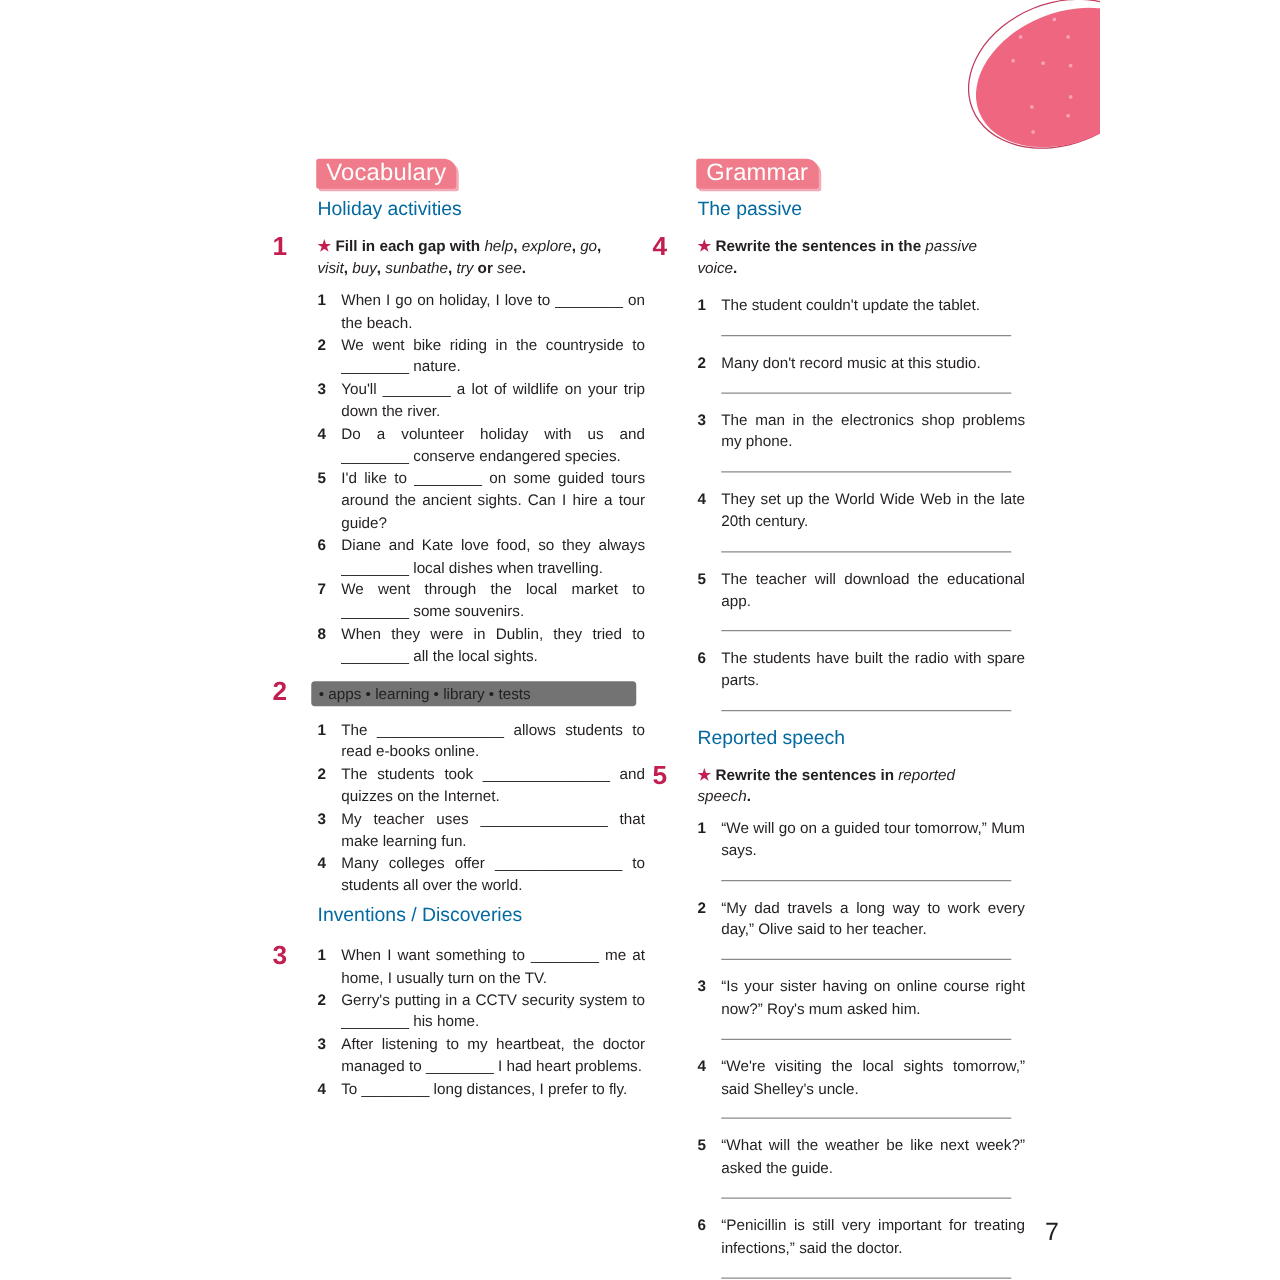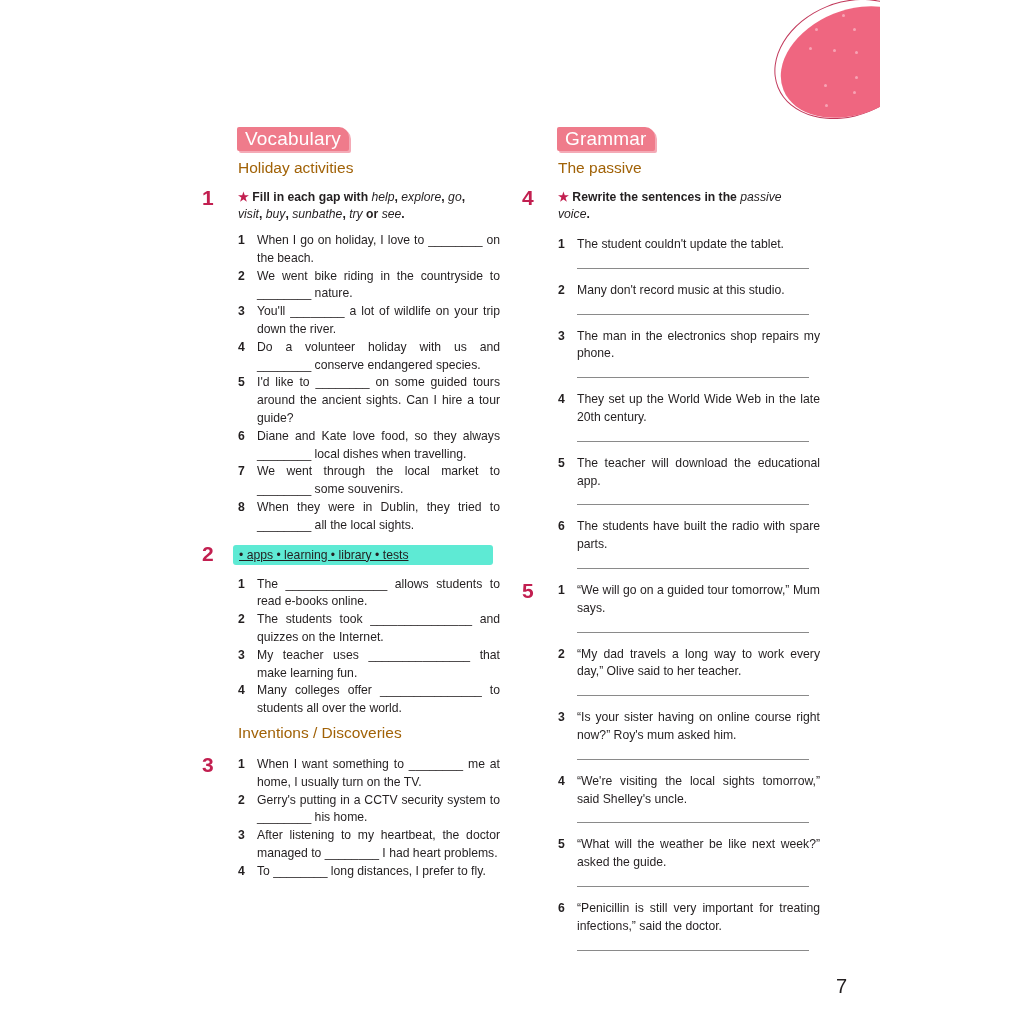--- a/index.html
+++ b/index.html
@@ -5,39 +5,39 @@
   html, body { margin:0; padding:0; }
   body { width:1024px; height:1024px; background:#ffffff; position:relative; overflow:hidden;
          font-family:"Liberation Sans", sans-serif; color:#231f20; font-size:12.2px; }
   .blob-wrap { position:absolute; left:760px; top:0; width:120px; height:120px; overflow:hidden; }
   .blob-outline { position:absolute; left:12px; top:2px; width:150px; height:112px; border-radius:50%;
                   border:1.5px solid #c23a5c; transform:rotate(-22deg); }
   .blob { position:absolute; left:18px; top:10px; width:150px; height:104px; border-radius:50%;
           background:#ef6680; transform:rotate(-22deg); }
   .dot { position:absolute; width:3px; height:3px; border-radius:50%; background:#f7a3b4; }
   .col { position:absolute; top:127px; }
-  .col-left { left:200px; width:300px; }
+  .col-left { left:216px; width:300px; }
   .col-right { left:520px; width:300px; }
   .tab-head { display:inline-block; background:#ef7b8b; color:#fff; font-size:19px; padding:1px 8px 1px 8px;
               border-radius:2px 10px 2px 2px; margin-left:37px; letter-spacing:0.2px; box-shadow:2px 2px 0 #f4aab6; }
-  .subhead { color:#a16207; font-size:15.5px; margin-left:38px; margin-top:8px; height:20px; }
+  .subhead { color:#0369a1; font-size:15.5px; margin-left:38px; margin-top:8px; height:20px; }
   .ex { position:relative; margin-top:10px; }
   .ex-num { position:absolute; left:2px; top:-3px; color:#c21f50; font-size:21px; font-weight:bold; }
   .ex-instr { margin-left:38px; font-weight:bold; font-size:12.2px; line-height:17px; }
   .ex-instr i { font-weight:normal; }
   .star { color:#c21f50; }
   .items { margin-left:38px; margin-top:6px; }
   .item { display:flex; line-height:17.8px; }
   .item-n { width:19px; font-weight:bold; flex:none; }
   .item-t { flex:1; text-align:justify; }
   .ritem { display:flex; line-height:17.8px; margin-bottom:8px; }
   .answer-line { margin-left:57px; border-bottom:1px solid #8a8a8a; height:6px; width:232px; margin-bottom:13px; }
   .wordbox { margin-left:33px; padding:1px 6px; border-radius:3px; line-height:18px; margin-top:3px; width:248px; }
   .wb-blue { background:#e2f0f2; }
-  .wb-orange { background:#5eead4;text-decoration:underline; }
+  .wb-orange { background:#737373; }
   .page-num { position:absolute; left:836px; top:975px; font-size:20px; color:#231f20; }
 </style>
 </head>
 <body>
 
 <div class="blob-wrap">
   <div class="blob-outline"></div>
   <div class="blob"></div>
   <div class="dot" style="left:55px;top:28px"></div>
   <div class="dot" style="left:82px;top:14px"></div>
@@ -164,21 +164,21 @@
           <span class="item-t">The student couldn't update the tablet.</span>
         </div>
       <div class="answer-line" style="margin-left:19px"></div>
       <div class="ritem">
           <span class="item-n">2</span>
           <span class="item-t">Many don't record music at this studio.</span>
         </div>
       <div class="answer-line" style="margin-left:19px"></div>
       <div class="ritem">
           <span class="item-n">3</span>
-          <span class="item-t">The man in the electronics shop repairs my phone.</span>
+          <span class="item-t">The man in the electronics shop problems my phone.</span>
         </div>
       <div class="answer-line" style="margin-left:19px"></div>
       <div class="ritem">
           <span class="item-n">4</span>
           <span class="item-t">They set up the World Wide Web in the late 20th century.</span>
         </div>
       <div class="answer-line" style="margin-left:19px"></div>
       <div class="ritem">
           <span class="item-n">5</span>
           <span class="item-t">The teacher will download the educational app.</span>
@@ -186,22 +186,27 @@
       <div class="answer-line" style="margin-left:19px"></div>
       <div class="ritem">
           <span class="item-n">6</span>
           <span class="item-t">The students have built the radio with spare parts.</span>
         </div>
       <div class="answer-line" style="margin-left:19px"></div>
     </div>
   </div>
 
   
+  <div class="subhead" style="margin-top:10px">Reported speech</div>
   <div class="ex">
     <div class="ex-num">5</div>
+    <div class="ex-instr">
+      <span class="star">★</span>
+      Rewrite the sentences in <i>reported</i><br><i>speech</i>.
+    </div>
     <div class="items" style="margin-top:8px">
       <div class="ritem">
           <span class="item-n">1</span>
           <span class="item-t">“We will go on a guided tour tomorrow,” Mum says.</span>
         </div>
       <div class="answer-line" style="margin-left:19px"></div>
       <div class="ritem">
           <span class="item-n">2</span>
           <span class="item-t">“My dad travels a long way to work every day,” Olive said to her teacher.</span>
         </div>

